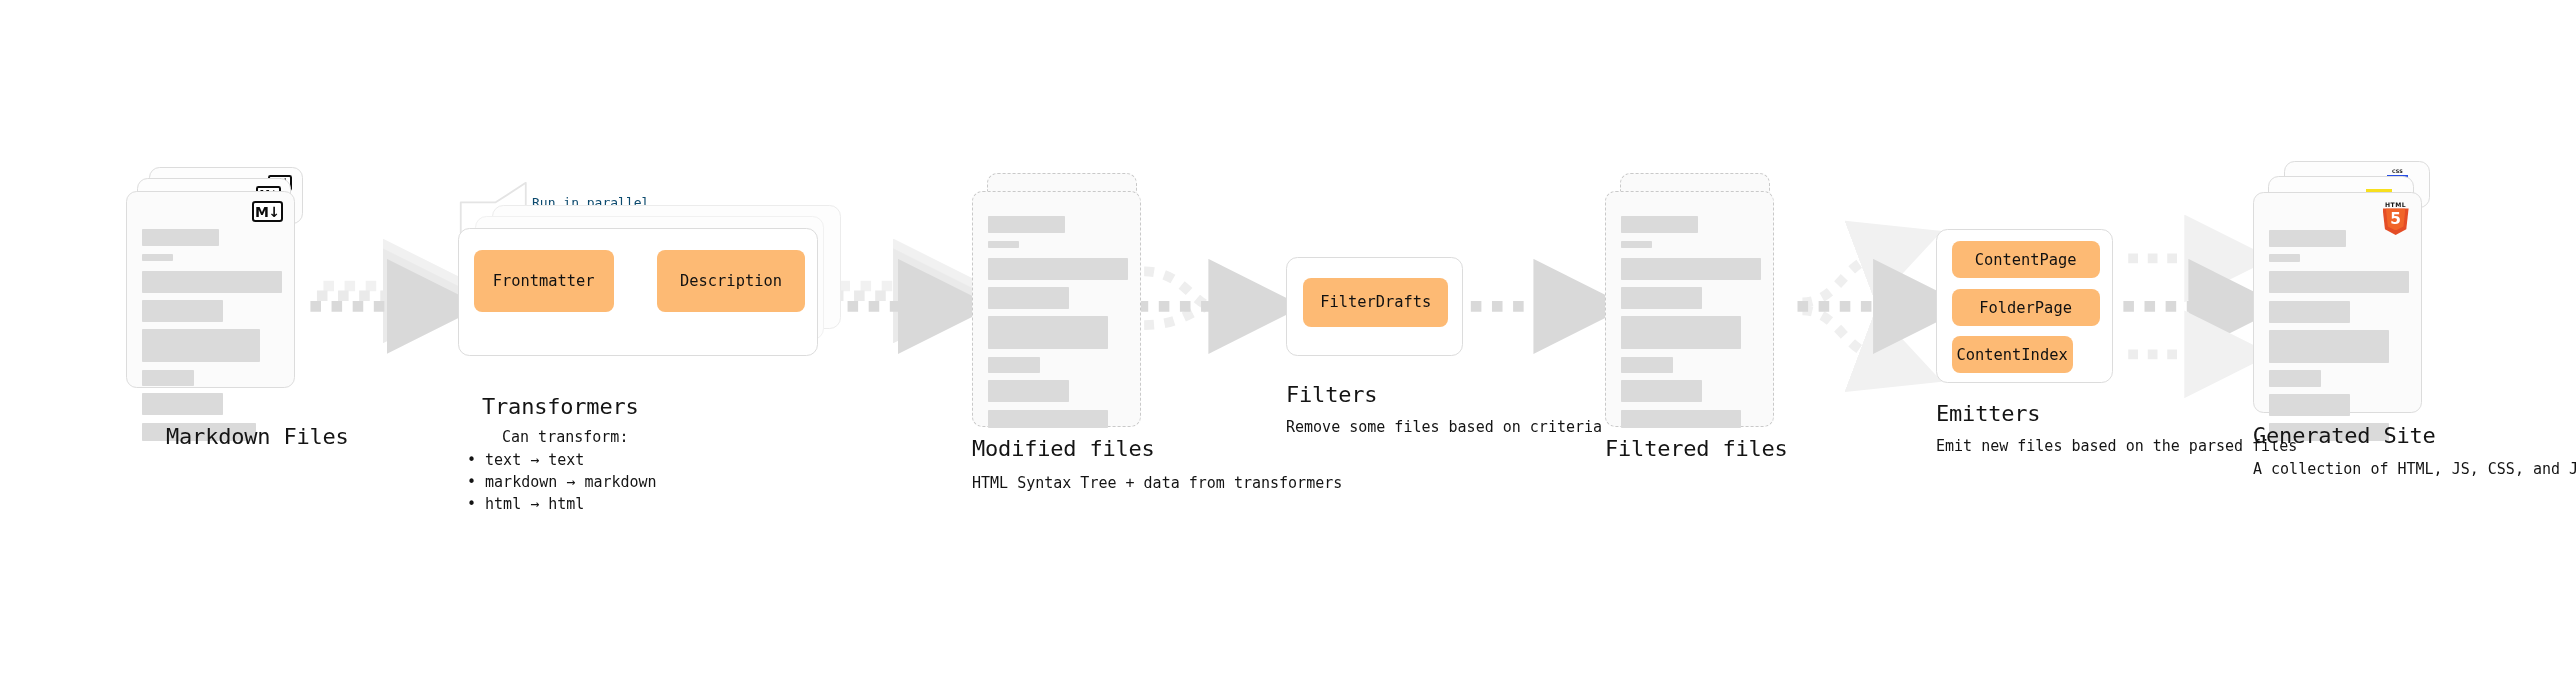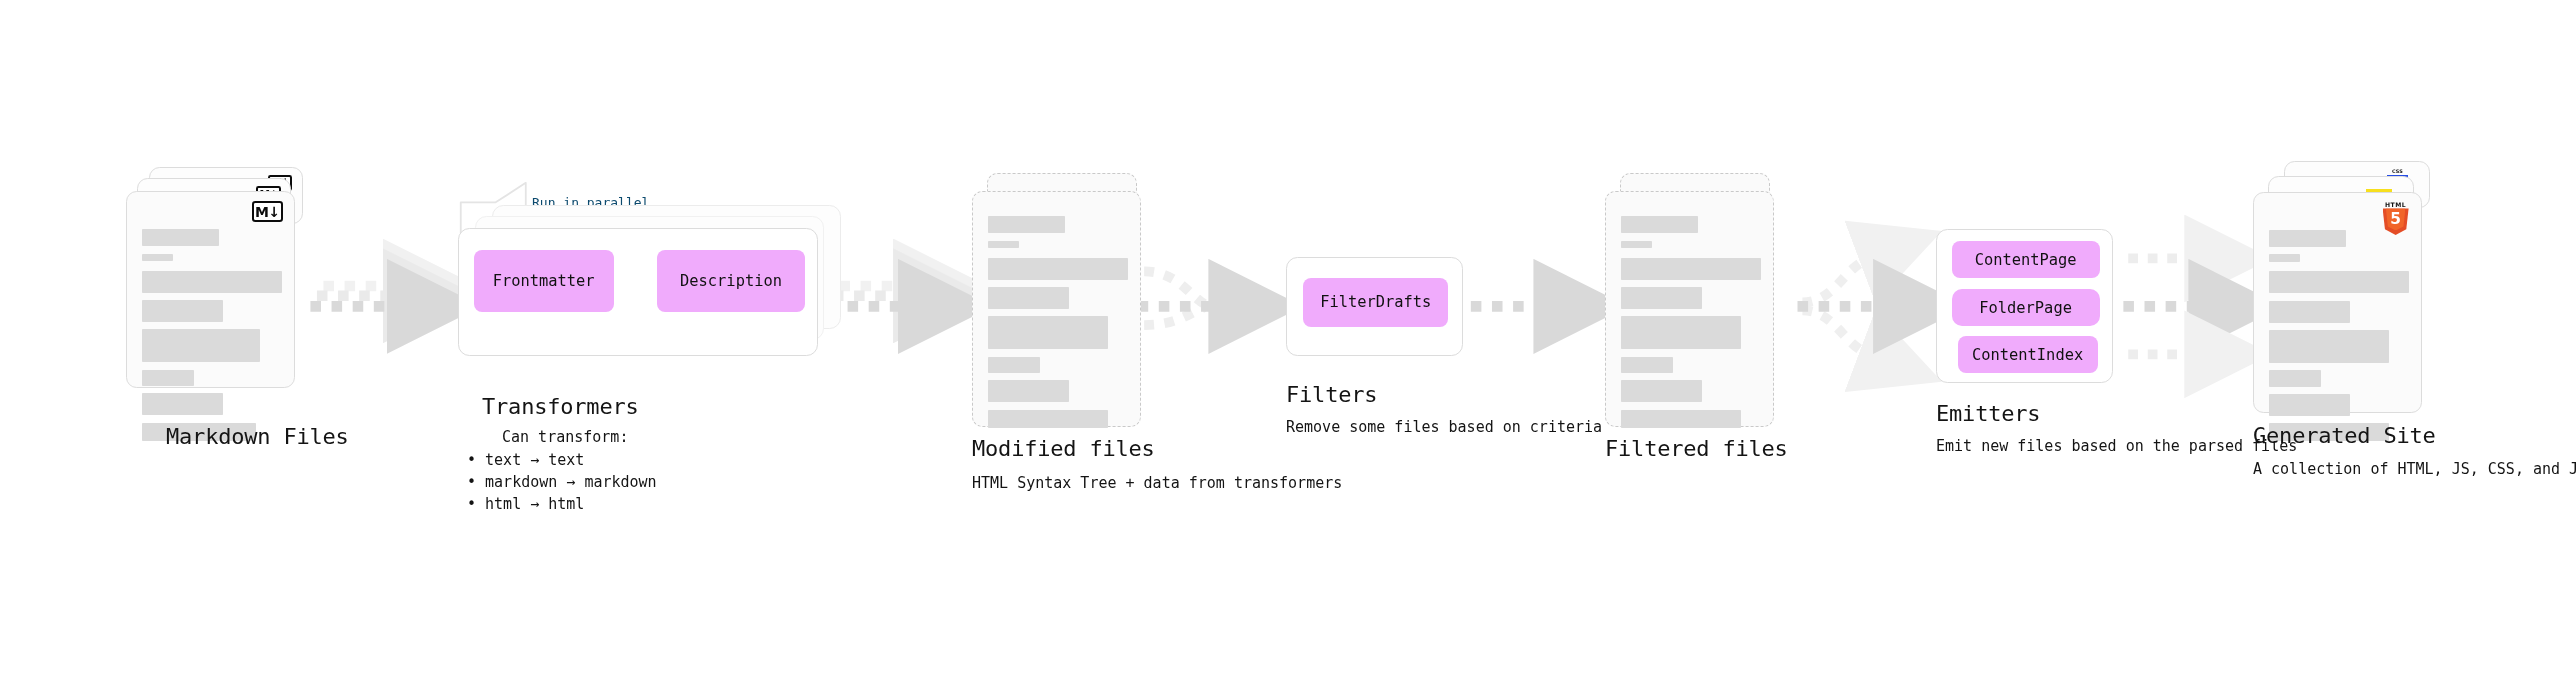--- a/index.html
+++ b/index.html
@@ -134,21 +134,21 @@
     position: absolute;
     background: #ffffff;
     border: 1.5px solid #dcdcdc;
     border-radius: 11.4px;
   }
   .boxframe.ghost1 { border-color: #ececec; background: #fdfdfd; }
   .boxframe.ghost2 { border-color: #f1f1f1; background: #fdfdfd; }
 
   .pill {
     position: absolute;
-    background: #f0abfc;
+    background: #fdba74;
     border-radius: 8.1px;
     display: flex; align-items: center; justify-content: center;
     font-family: "DejaVu Sans Mono", "Liberation Mono", monospace;
     font-size: 15.4px;
     color: #111;
     white-space: nowrap;
   }
   .pill.ghost-a { background: #e3e3e3; opacity: .55; }
   .pill.ghost-b { background: #e8e8e8; opacity: .45; }
 
@@ -340,24 +340,24 @@
       </div>
     </div>
     <div class="caption title" style="left:1605px; top:436px;">Filtered files</div>
   </div>
 
   <div class="node">
     <div class="boxframe" style="left:1936px; top:229px; width:177px; height:154px;">
       <div class="pill" style="left:14.6px; top:11.4px; width:148px; height:37px;">
         <span>ContentPage</span>
       </div>
-      <div class="pill" style="left:14.6px; top:59px; width:148px; height:37px;border-radius:10px;">
+      <div class="pill" style="left:14.6px; top:59px; width:148px; height:37px;">
         <span>FolderPage</span>
       </div>
-      <div class="pill" style="left:14.6px; top:106px; width:140px; height:37px;margin-left:6px;">
+      <div class="pill" style="left:14.6px; top:106px; width:121px; height:37px;">
         <span>ContentIndex</span>
       </div>
     </div>
     <div class="caption title" style="left:1936px; top:401px;">Emitters</div>
     <div class="caption subtitle" style="left:1936px; top:436px;">Emit new files based on
 the parsed files</div>
   </div>
 
   <div class="node">
     <div class="filestack" style="left:2253px; top:161px;">

